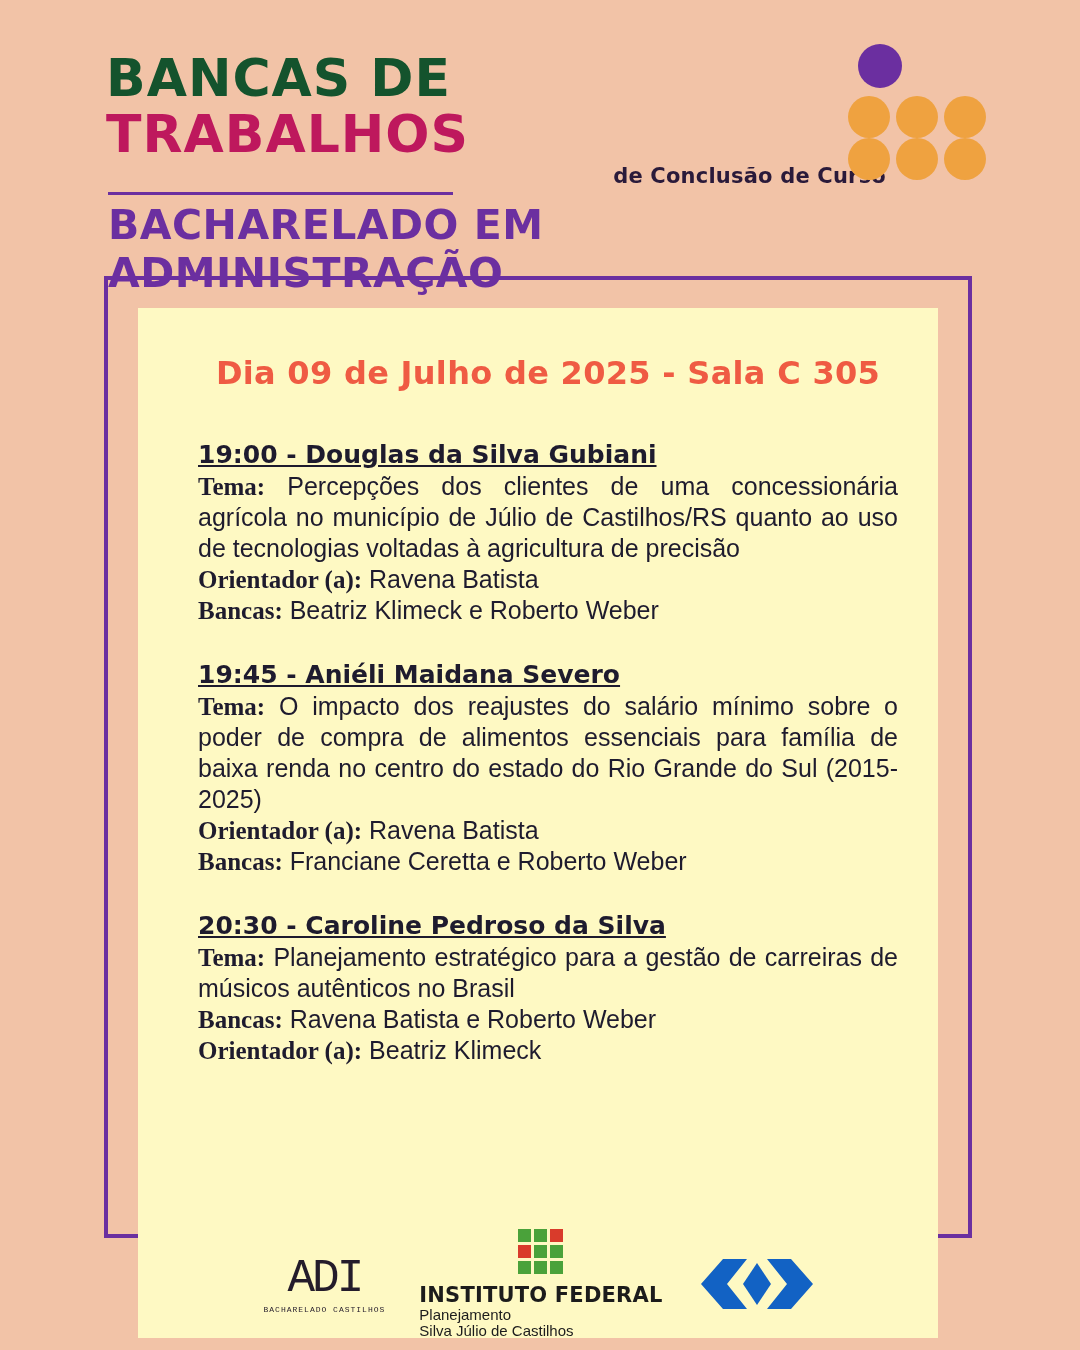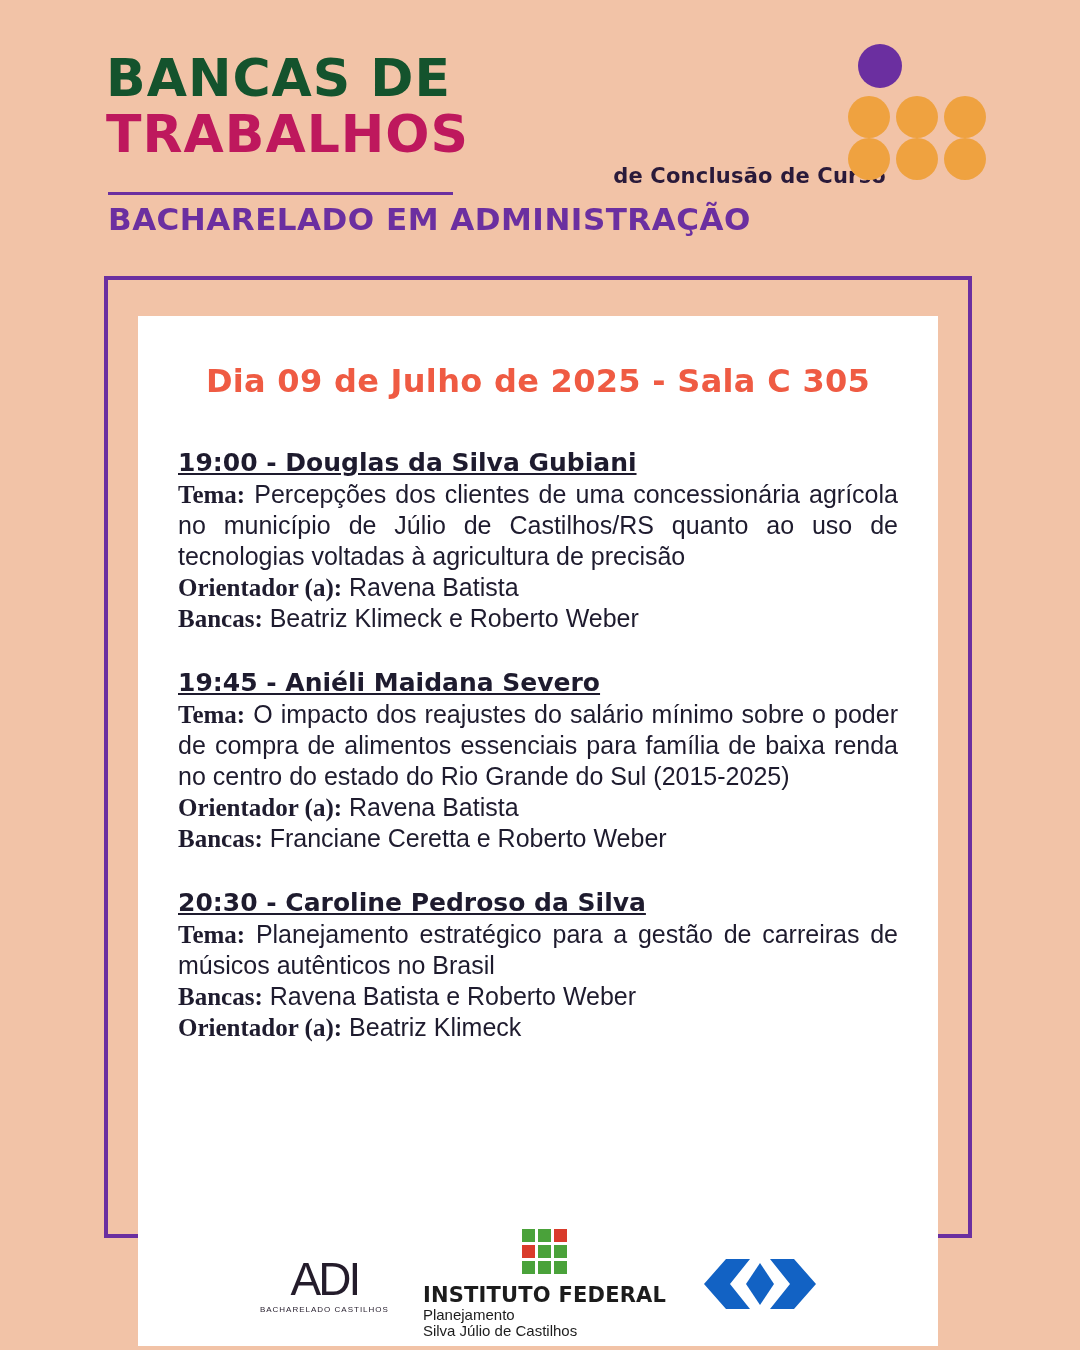--- a/index.html
+++ b/index.html
@@ -44,21 +44,21 @@
   }
   .rule {
     width: 345px;
     height: 3px;
     background: #6b2fa0;
     margin: 4px 0 6px 2px;
   }
   .course {
     font-family: "DejaVu Sans", sans-serif;
     font-weight: 900;
-    font-size: 31px;
+    font-size: 41px;
     color: #6b2fa0;
     letter-spacing: 0.5px;
     margin: 0 0 0 2px;
     text-transform: uppercase;
   }
 
   
   .dots {
     position: absolute;
     top: 44px;
@@ -77,26 +77,26 @@
     left: 104px;
     top: 276px;
     width: 868px;
     height: 962px;
     border: 4px solid #6b2fa0;
     box-sizing: border-box;
   }
   .panel {
     position: absolute;
     left: 138px;
-    top: 316px;
+    top: 308px;
     width: 800px;
     height: 1030px;
-    background: #ffffff;
+    background: #fef9c3;
     box-sizing: border-box;
-    padding: 36px 40px 0 40px;
+    padding: 36px 40px 0 60px;
   }
   .panel-date {
     font-family: "DejaVu Sans", sans-serif;
     font-weight: 900;
     font-size: 32px;
     color: #ef5b43;
     text-align: center;
     margin: 10px 0 0 0;
     letter-spacing: 0.3px;
   }
@@ -143,21 +143,21 @@
     width: 1080px;
     height: 96px;
     display: flex;
     align-items: center;
     justify-content: center;
     gap: 34px;
   }
   .logo-adi {
     text-align: center;
     color: #241c2b;
-    font-family: Liberation Sans, sans-serif;
+    font-family: Liberation Mono, monospace;
   }
   .logo-adi .mark {
     font-size: 46px;
     letter-spacing: -3px;
     line-height: 48px;
     font-weight: 400;
   }
   .logo-adi .sub {
     font-size: 8px;
     letter-spacing: 1px;

